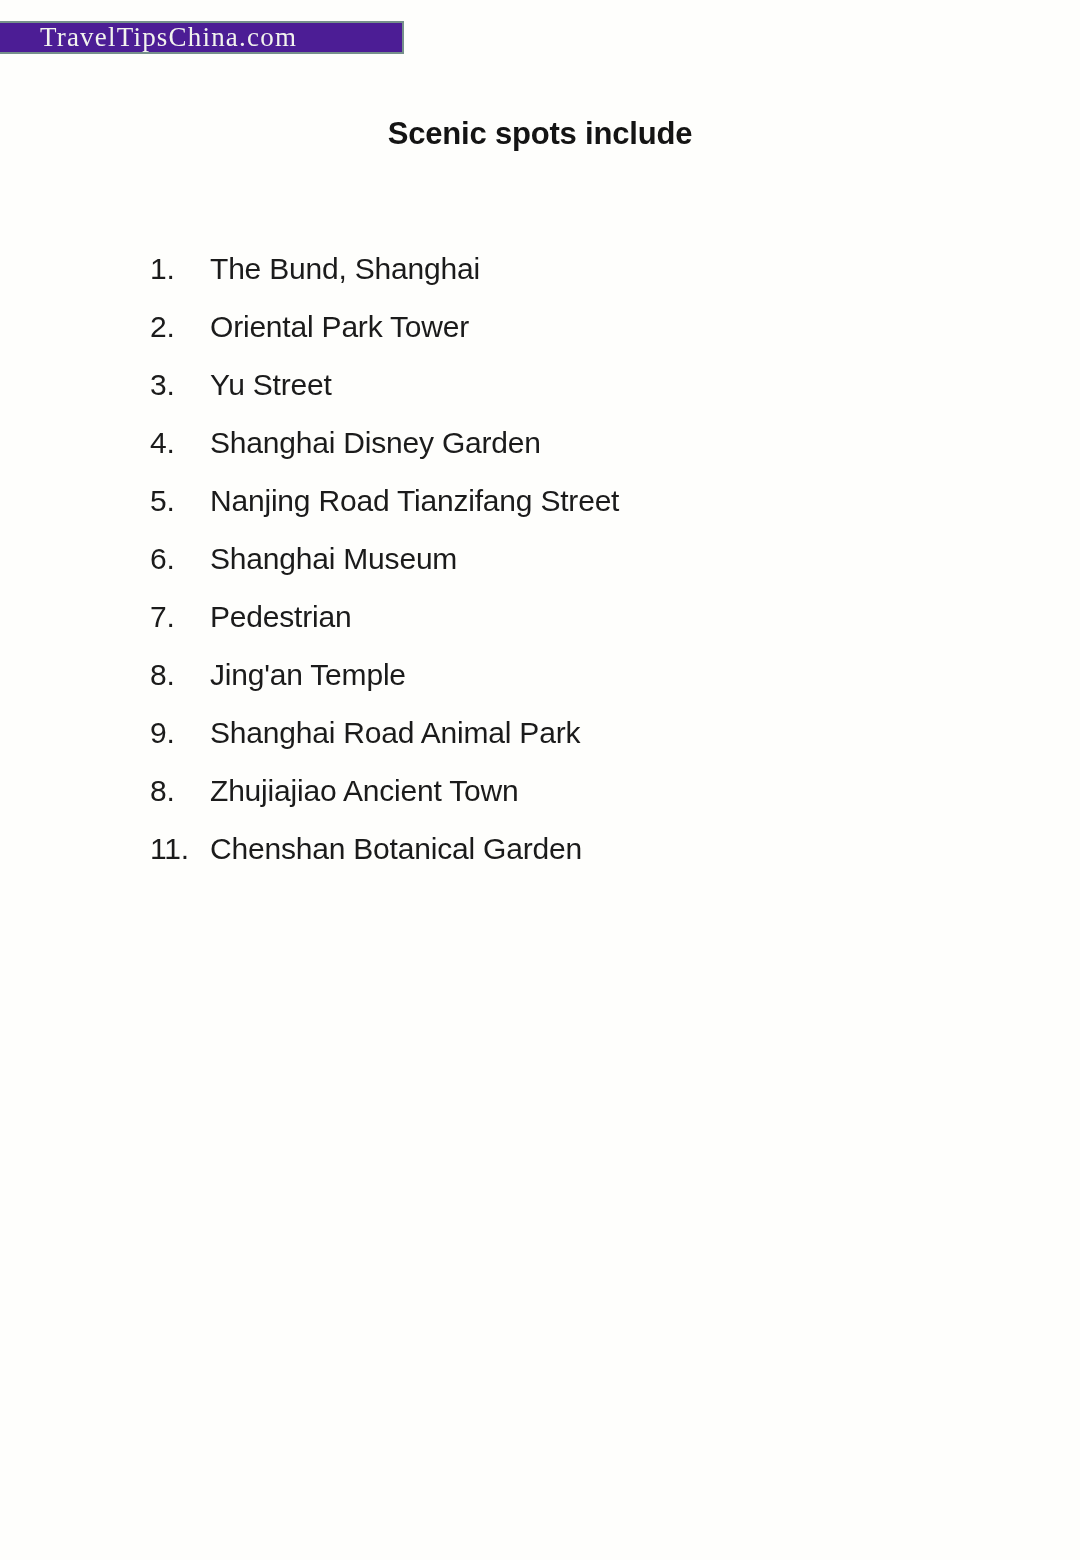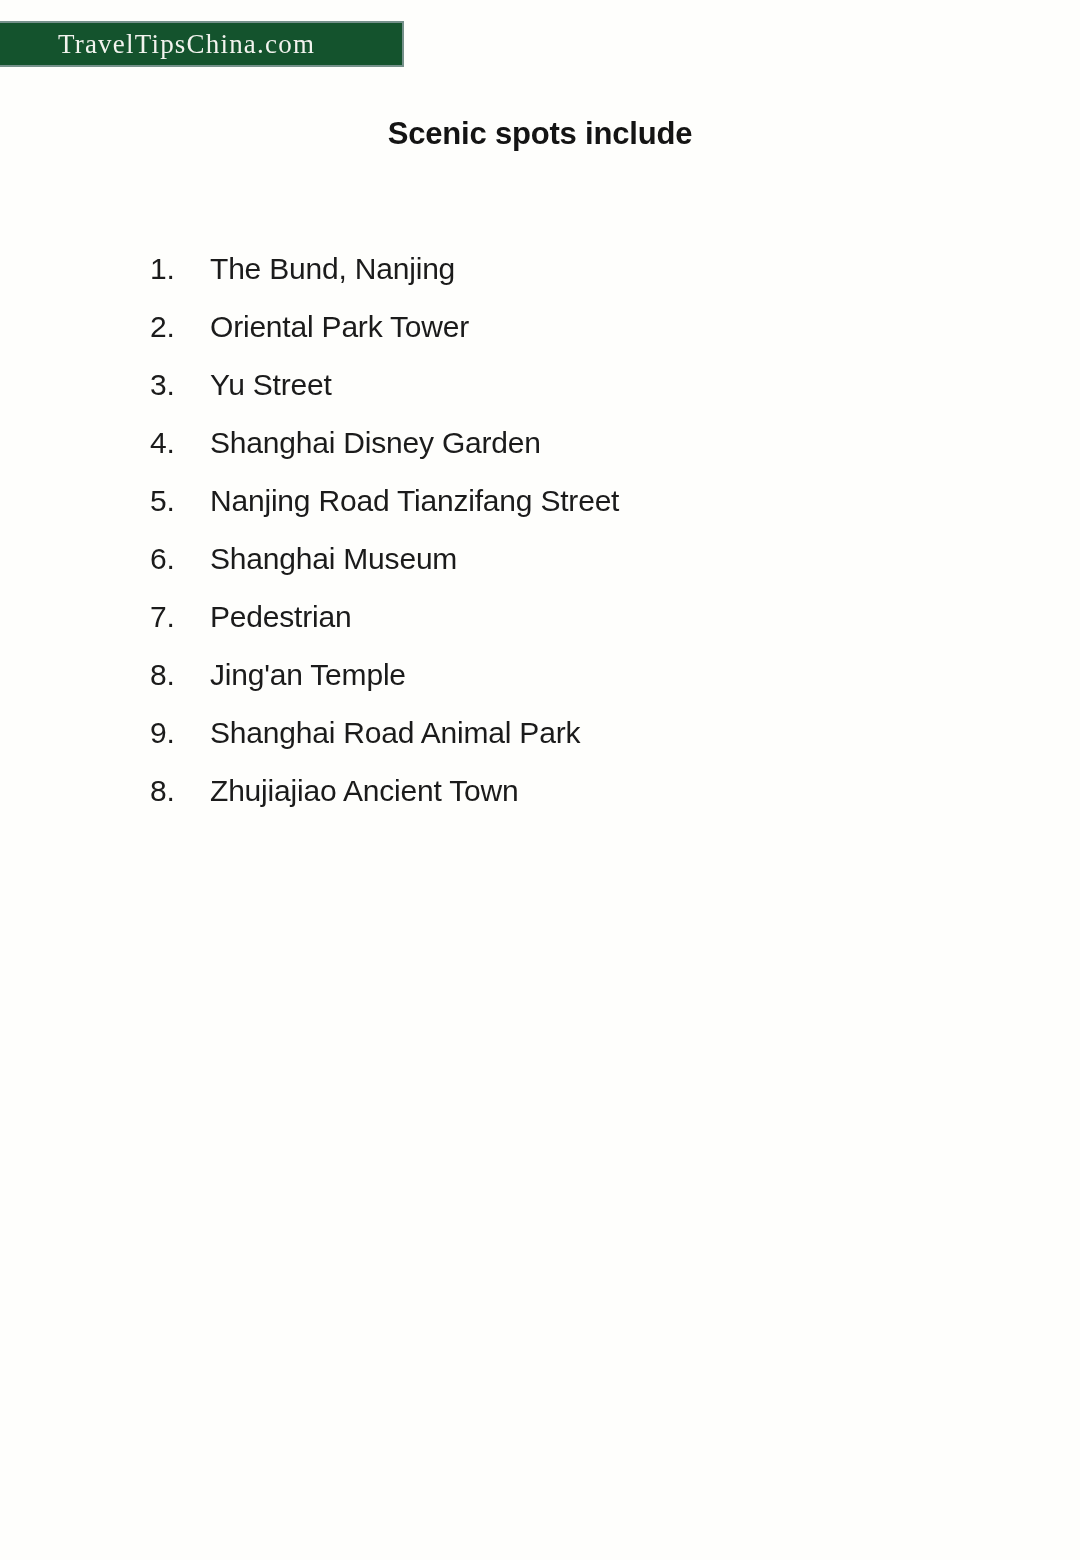--- a/index.html
+++ b/index.html
@@ -15,28 +15,28 @@
     color: #1b1b1b;
     overflow: hidden;
   }
 
   
   .site-banner {
     position: absolute;
     left: 0;
     top: 21px;
     width: 404px;
-    height: 46px;
+    height: 33px;
     box-sizing: border-box;
-    background: #14532d;
+    background: #4c1d95;
     border: 2px solid #76918b;
     border-left: none;
     display: flex;
     align-items: center;
-    padding-left: 58px;
+    padding-left: 40px;
   }
   .site-banner .site-name {
     font-family: "Liberation Serif", serif;
     font-size: 27px;
     letter-spacing: 1.2px;
     color: #f2f3ee;
     white-space: nowrap;
   }
 
   
@@ -83,21 +83,21 @@
 
 <div class="site-banner">
   <span class="site-name">TravelTipsChina.com</span>
 </div>
 
 <div class="page-heading">Scenic spots include</div>
 
 <div class="spots-list">
     <div class="list-row">
       <span class="num">1.</span>
-      <span class="label">The Bund, Nanjing</span>
+      <span class="label">The Bund, Shanghai</span>
     </div>
     <div class="list-row">
       <span class="num">2.</span>
       <span class="label">Oriental Park Tower</span>
     </div>
     <div class="list-row">
       <span class="num">3.</span>
       <span class="label">Yu Street</span>
     </div>
     <div class="list-row">
@@ -121,13 +121,17 @@
       <span class="label">Jing'an Temple</span>
     </div>
     <div class="list-row">
       <span class="num">9.</span>
       <span class="label">Shanghai Road Animal Park</span>
     </div>
     <div class="list-row">
       <span class="num">8.</span>
       <span class="label">Zhujiajiao Ancient Town</span>
     </div>
+    <div class="list-row">
+      <span class="num">11.</span>
+      <span class="label">Chenshan Botanical Garden</span>
+    </div>
   </div>
 
 </body></html>

